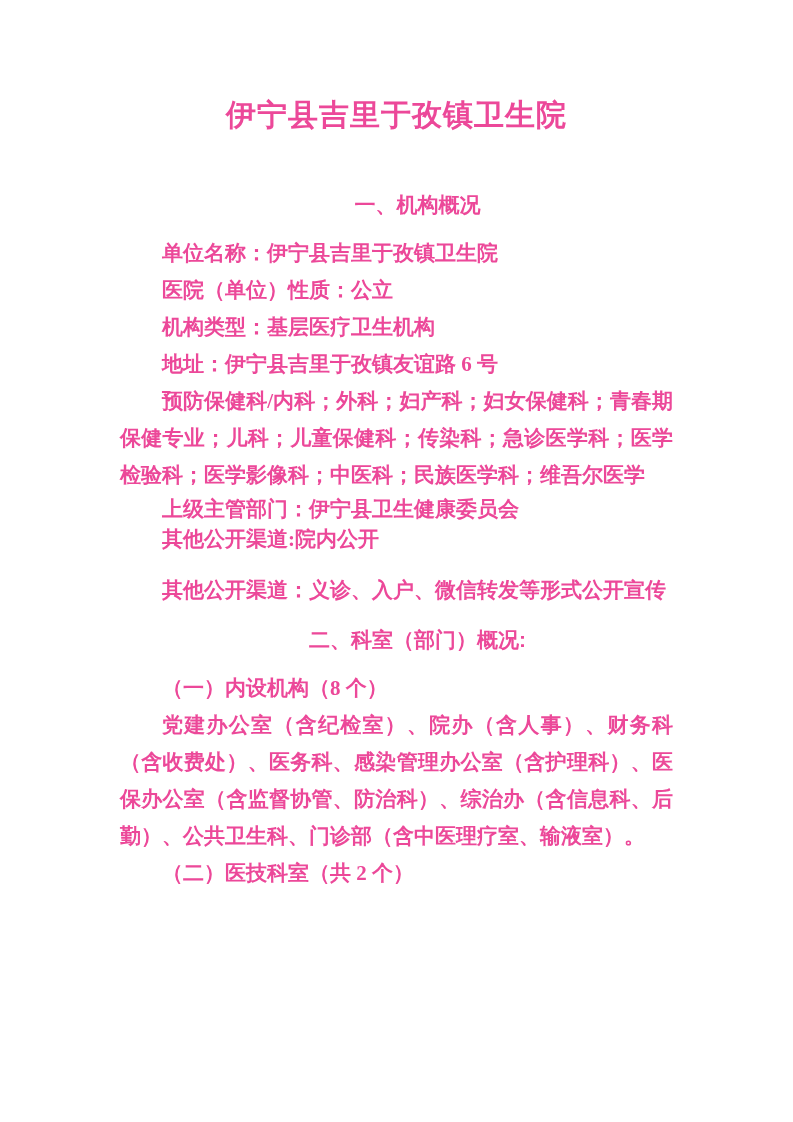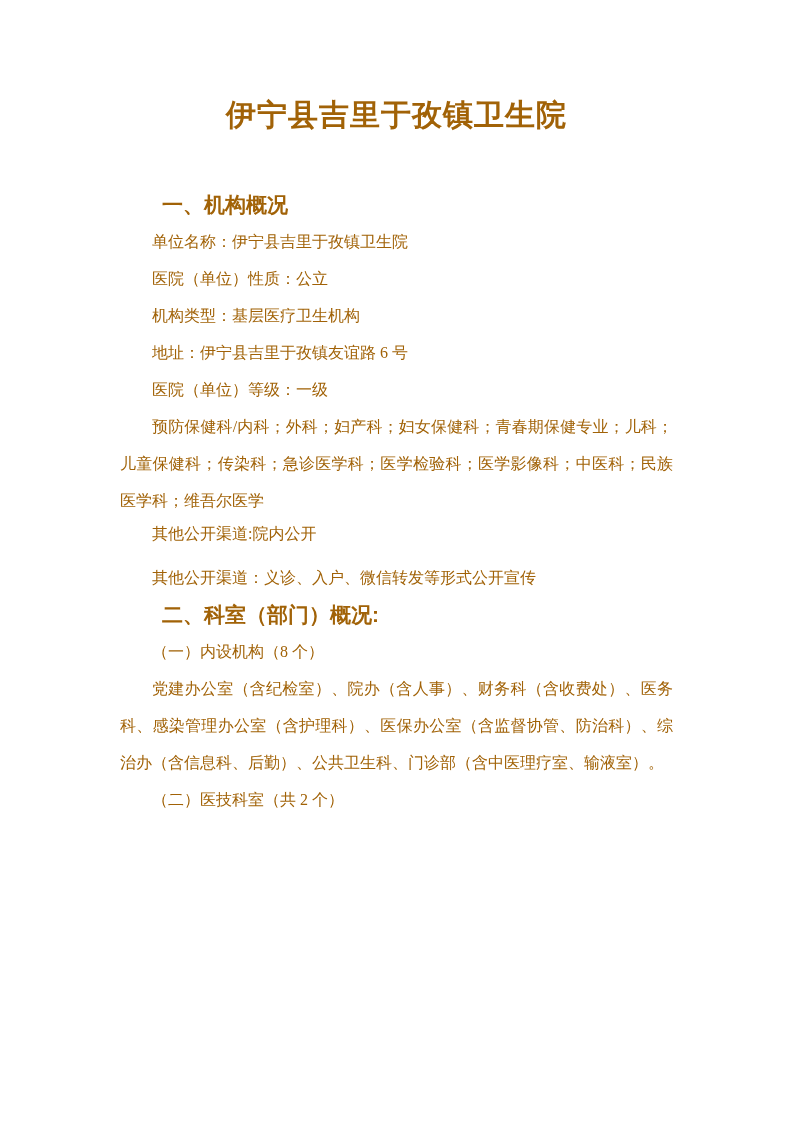--- a/index.html
+++ b/index.html
@@ -5,82 +5,83 @@
   html, body {
     margin: 0;
     padding: 0;
     background: #ffffff;
   }
   .page {
     position: relative;
     width: 793px;
     height: 1122px;
     background: #ffffff;
-    color: #a16207;
+    color: #ec4899;
     overflow: hidden;
     font-family: "Liberation Serif", "DejaVu Serif", serif;
   }
   .content {
     position: absolute;
     left: 120px;
     top: 0;
     width: 553px;
   }
   .doc-title {
     margin: 95px 0 0 0;
     font-size: 30px;
     line-height: 40px;
     font-weight: bold;
     text-align: center;
     font-family: "Liberation Serif", "DejaVu Serif", serif;
     letter-spacing: 1px;
     white-space: nowrap;
   }
   .sec-heading {
-    margin: 0;
+    margin: 12px;
     font-size: 21px;
     line-height: 37px;
     font-weight: bold;
     text-indent: 2em;
     font-family: "Liberation Sans", "DejaVu Sans", sans-serif;
+    text-align: center;
   }
   .sec-heading.first {
     margin-top: 51px;
   }
   p.body {
     margin: 0;
-    font-size: 16px;
+    font-size: 21px;
     line-height: 37px;
     text-indent: 2em;
     text-align: justify;
-    font-weight: normal;
+    font-weight: bold;
   }
   p.body.tight {
     line-height: 30px;
   }
   p.body.gap {
-    margin-top: 10px;
+    margin-top: 18px;
   }
 </style>
 </head>
 <body>
 
 <div class="page">
   <div class="content">
 
     <h1 class="doc-title">伊宁县吉里于孜镇卫生院</h1>
 
     <h2 class="sec-heading first">一、机构概况</h2>
 
     <p class="body">单位名称：伊宁县吉里于孜镇卫生院</p>
     <p class="body">医院（单位）性质：公立</p>
     <p class="body">机构类型：基层医疗卫生机构</p>
     <p class="body">地址：伊宁县吉里于孜镇友谊路 6 号</p>
-    <p class="body">医院（单位）等级：一级</p>
     <p class="body">预防保健科/内科；外科；妇产科；妇女保健科；青春期保健专业；儿科；儿童保健科；传染科；急诊医学科；医学检验科；医学影像科；中医科；民族医学科；维吾尔医学</p>
+    <p class="body tight">上级主管部门：伊宁县卫生健康委员会</p>
     <p class="body tight">其他公开渠道:院内公开</p>
     <p class="body gap">其他公开渠道：义诊、入户、微信转发等形式公开宣传</p>
 
     <h2 class="sec-heading">二、科室（部门）概况:</h2>
 
     <p class="body">（一）内设机构（8 个）</p>
     <p class="body">党建办公室（含纪检室）、院办（含人事）、财务科（含收费处）、医务科、感染管理办公室（含护理科）、医保办公室（含监督协管、防治科）、综治办（含信息科、后勤）、公共卫生科、门诊部（含中医理疗室、输液室）。</p>
     <p class="body">（二）医技科室（共 2 个）</p>
 
   </div>

